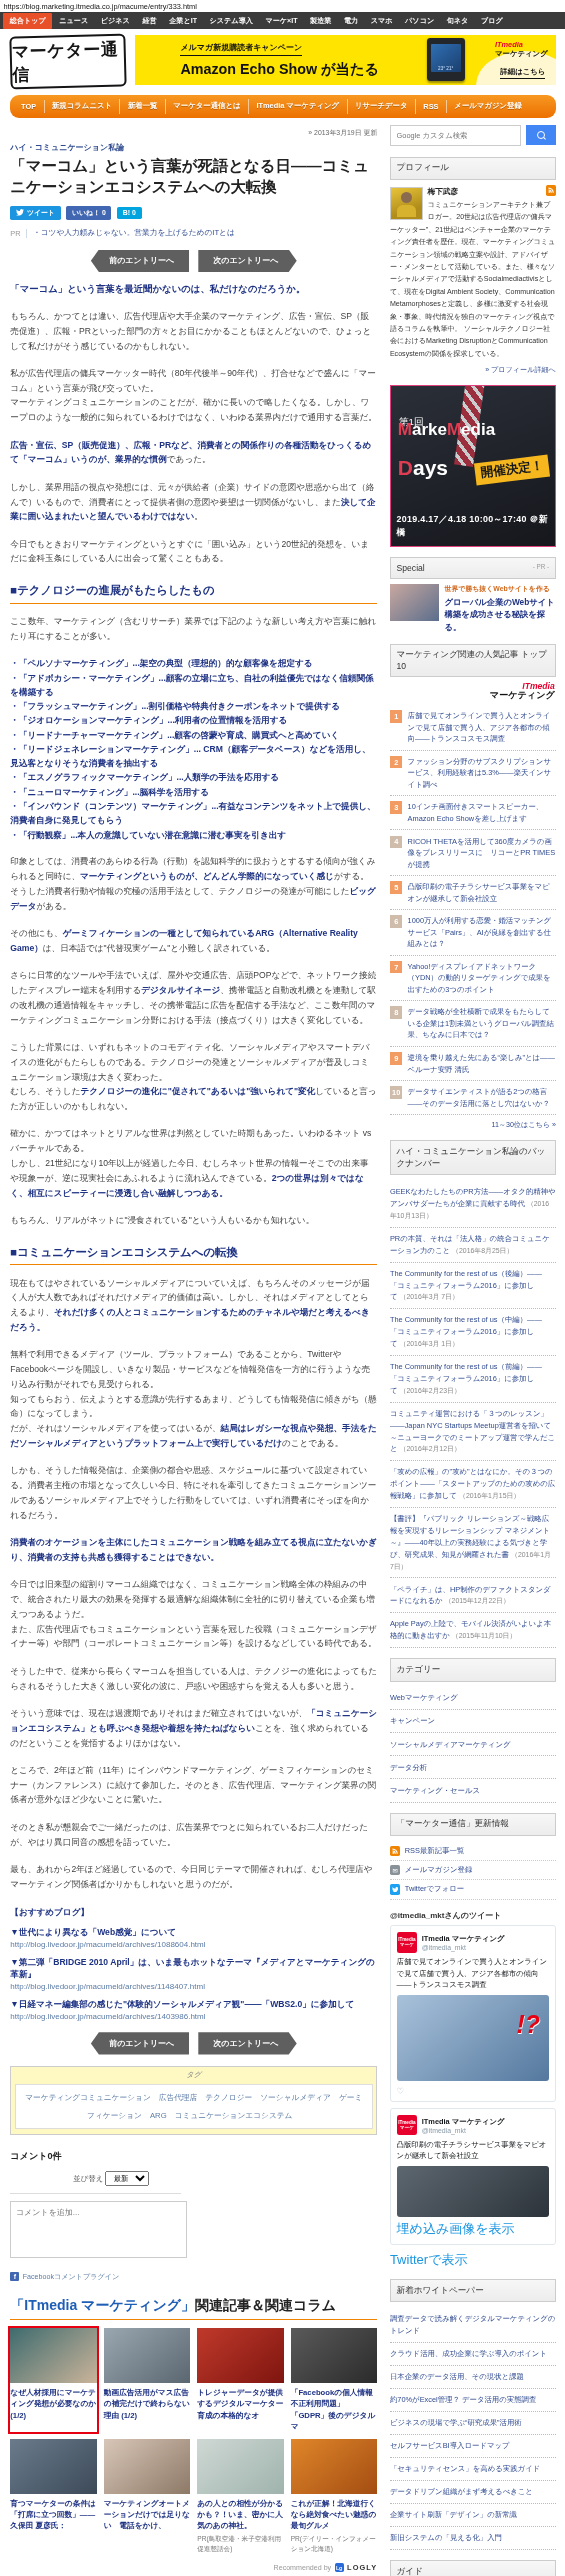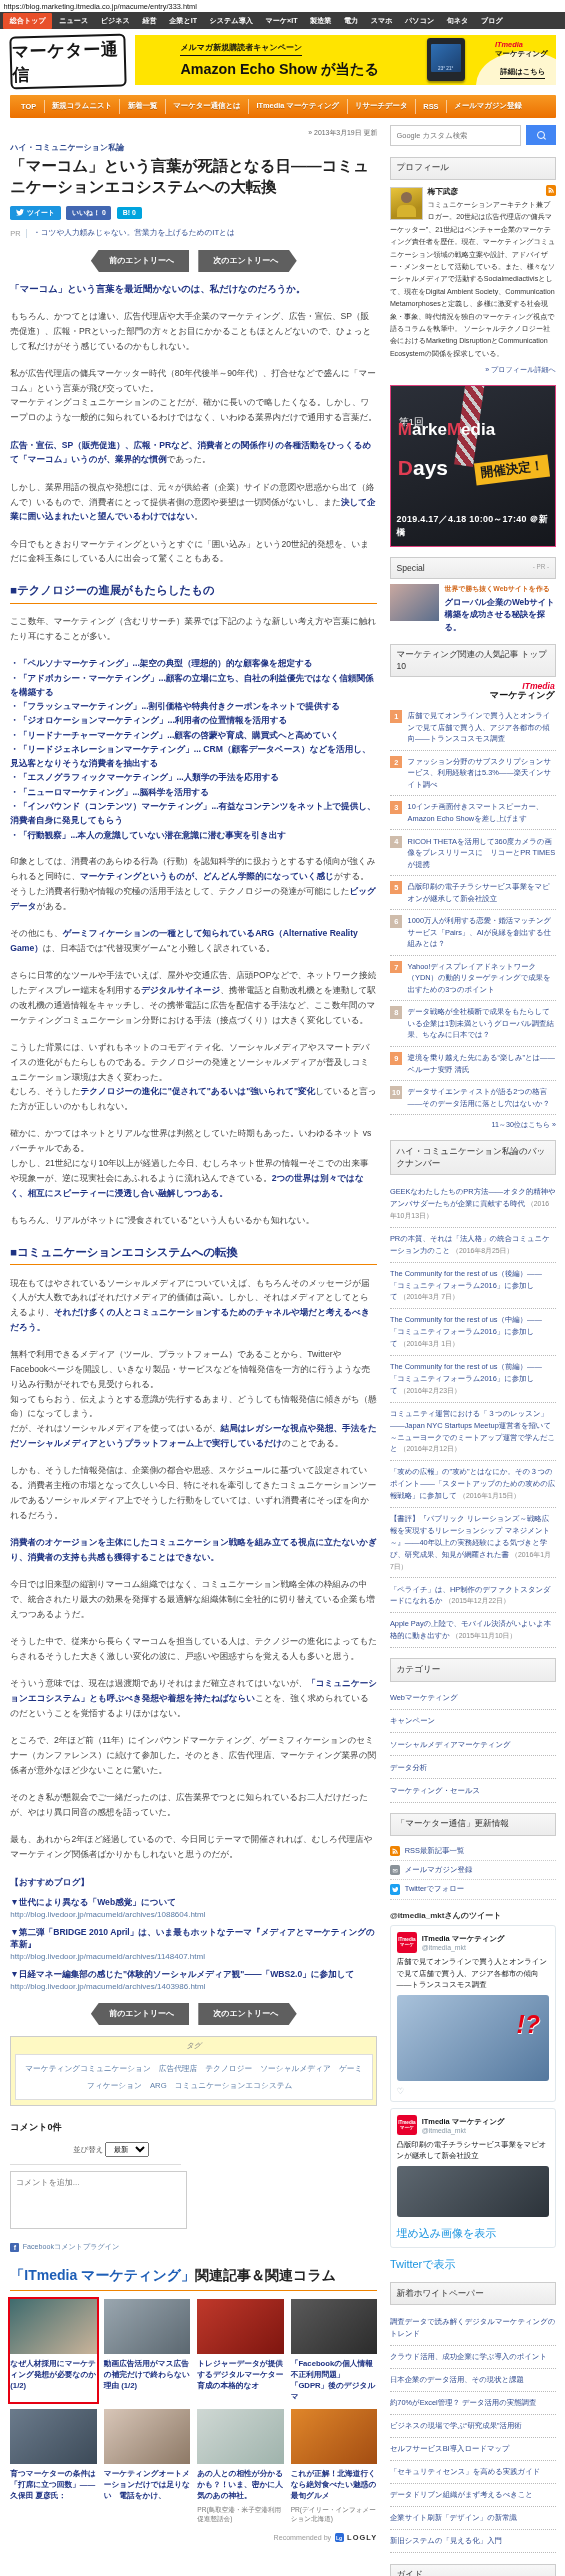--- a/index.html
+++ b/index.html
@@ -19,21 +19,21 @@
   .banner .bkick{position:absolute;left:45px;top:6.9px;font-size:8px;font-weight:bold;color:#111;border-bottom:1.1px solid #111;padding-bottom:1.7px;}
   .banner .bline{position:absolute;left:45px;top:25px;font-size:14.3px;font-weight:bold;color:#111;}
   .banner .tablet{position:absolute;right:91px;top:3.4px;width:38px;height:43px;background:#23272c;border-radius:3.4px;box-shadow:0 1.1px 2.3px rgba(0,0,0,.4);}
   .banner .tablet .scr{position:absolute;left:4px;top:5.1px;right:4px;bottom:9.1px;background:linear-gradient(140deg,#2f6fb4,#1b3f6e);border-radius:1.1px;color:#cfe4ff;font-size:4.6px;display:flex;align-items:flex-end;justify-content:center;padding-bottom:1.7px;}
   .banner .blob{position:absolute;right:-17px;top:16px;width:97px;height:69px;background:#fff7cf;border-radius:50%;}
   .banner .brand{position:absolute;right:8px;top:4.6px;text-align:left;line-height:1.05;}
   .banner .brand .b1{color:#e8002d;font-weight:900;font-size:7.4px;font-style:italic;}
   .banner .brand .b2{color:#111;font-weight:900;font-size:7.4px;}
   .banner .cta{position:absolute;right:10.3px;bottom:5.7px;font-size:7.4px;font-weight:bold;color:#111;border-bottom:1.1px solid #111;padding-bottom:1.1px;}
   
-  .onav{margin:4.6px 10.3px 0 10.3px;background:linear-gradient(#f79822,#ec7000);border-radius:1px;display:flex;align-items:center;height:23px;padding:0 3.4px;}
+  .onav{margin:4.6px 10.3px 0 10.3px;background:linear-gradient(#f79822,#ec7000);border-radius:9px;display:flex;align-items:center;height:23px;padding:0 3.4px;}
   .onav .oi{color:#fff;font-size:7.4px;font-weight:bold;padding:2.3px 7.4px;border-right:0.6px solid rgba(255,255,255,.55);cursor:pointer;white-space:nowrap;text-shadow:0 0.6px 0.6px rgba(0,0,0,.25);}
   .onav .oi:last-child{border-right:none;}
   
   .content{display:flex;padding:6.9px 10.3px 0 10.3px;gap:12.6px;align-items:flex-start;}
   .main{width:367px;flex:none;}
   .side{width:166px;flex:none;}
   .updated{text-align:right;font-size:6.9px;color:#666;padding-top:3.4px;}
   .crumb{font-size:8px;color:#2f4a8f;font-weight:bold;margin:3.4px 0 1.1px 0;display:inline-block;}
   h1.title{font-size:15.4px;line-height:1.35;color:#222;margin:2.3px 0 8px 0;font-weight:bold;}
   
@@ -135,21 +135,21 @@
   .tcard{border:0.6px solid #e1e8ed;border-radius:2.9px;padding:5.7px;margin-bottom:5.7px;}
   .tgrid{display:flex;gap:4.6px;align-items:center;margin-bottom:3.4px;}
   .tava{width:20.6px;height:20.6px;border-radius:2.3px;background:#e8002d;color:#fff;font-size:4.6px;font-weight:900;display:flex;align-items:center;justify-content:center;text-align:center;line-height:1.1;}
   .tname{font-size:7.4px;font-weight:bold;color:#14171a;}
   .thandle{font-size:6.9px;color:#8899a6;}
   .ttext{font-size:7.4px;color:#14171a;line-height:1.55;}
   .timg{margin-top:4.6px;height:86px;border-radius:2.9px;background:linear-gradient(140deg,#a9c2db,#54789e);position:relative;}
   .timg .qm{position:absolute;right:9.1px;top:15px;color:#e60012;font-weight:900;font-size:25px;font-style:italic;text-shadow:0.6px 0.6px 0 #fff;}
   .timg2{margin-top:4.6px;height:51px;border-radius:2.9px;background:linear-gradient(140deg,#5d6770,#2c333a);}
   .theart{color:#aab8c2;font-size:8.6px;margin-top:4.6px;}
-  .tview{display:block;font-size:11px;color:#1b95e0;margin:9px 0 0 0;}
+  .tview{display:block;font-size:13px;color:#1b95e0;margin:3px 0 0 0;}
 </style>
 </head>
 <body>
 
 <div class="page">
   <div class="urlbar">https://blog.marketing.itmedia.co.jp/macume/entry/333.html</div>
 
   <div class="gnav" id="gnav">
       <span class="gi active">総合トップ</span>
       <span class="gi">ニュース</span>
@@ -249,21 +249,21 @@
           <p class="body"><span>その他にも、</span><span class="bld">ゲーミフィケーションの一種として知られているARG（Alternative Reality Game）</span><span>は、日本語では"代替現実ゲーム"と小難しく訳されている。</span></p>
           <p class="body"><span>さらに日常的なツールや手法でいえば、屋外や交通広告、店頭POPなどで、ネットワーク接続したディスプレー端末を利用する</span><span class="bld">デジタルサイネージ</span><span>、携帯電話と自動改札機とを連動して駅の改札機の通過情報をキャッチし、その携帯電話に広告を配信する手法など、ここ数年間のマーケティングコミュニケーション分野における手法（接点づくり）は大きく変化している。</span></p>
           <p class="body"><span>こうした背景には、いずれもネットのコモディティ化、ソーシャルメディアやスマートデバイスの進化がもたらしものである。テクノロジーの発達とソーシャルメディアが普及しコミュニケーション環境は大きく変わった。</span><br><span>むしろ、そうした</span><span class="bld">テクノロジーの進化に"促されて"あるいは"強いられて"変化</span><span>していると言った方が正しいのかもしれない。</span></p>
           <p class="body"><span>確かに、かつてはネットとリアルな世界は判然としていた時期もあった。いわゆるネット vs バーチャルである。</span><br><span>しかし、21世紀になり10年以上が経過した今日、むしろネット世界の情報ーそこでの出来事や現象ーが、逆に現実社会にあふれるように流れ込んできている。</span><span class="bld">2つの世界は別々ではなく、相互にスピーティーに浸透し合い融解しつつある。</span></p>
           <p class="body"><span>もちろん、リアルがネットに"浸食されている"という人もいるかも知れない。</span></p>
           <div class="sech">■コミュニケーションエコシステムへの転換</div>
           <p class="body"><span>現在もてはやされているソーシャルメディアについていえば、もちろんそのメッセージが届く人が大人数であればそれだけメディア的価値は高い。しかし、それはメディアとしてとらえるより、</span><span class="bld">それだけ多くの人とコミュニケーションするためのチャネルや場だと考えるべきだろう。</span></p>
           <p class="body"><span>無料で利用できるメディア（ツール、プラットフォーム）であることから、TwitterやFacebookページを開設し、いきなり製品・サービスなどを情報発信を一方的に行うような売り込み行動がそれでも見受けられる。</span><br><span>知ってもらおう、伝えようとする意識が先行するあまり、どうしても情報発信に傾きがち（懸命）になってしまう。</span><br><span>だが、それはソーシャルメディアを使ってはいるが、</span><span class="bld">結局はレガシーな視点や発想、手法をただソーシャルメディアというプラットフォーム上で実行しているだけ</span><span>のことである。</span></p>
           <p class="body"><span>しかも、そうした情報発信は、企業側の都合や思惑、スケジュールに基づいて設定されている。消費者主権の市場となって久しい今日、特にそれを牽引してきたコミュニケーションツールであるソーシャルメディア上でそうした行動をしていては、いずれ消費者にそっぽを向かれるだろう。</span></p>
           <p class="body"><span class="bld">消費者のオケージョンを主体にしたコミュニケーション戦略を組み立てる視点に立たないかぎり、消費者の支持も共感も獲得することはできない。</span></p>
-          <p class="body"><span>今日では旧来型の縦割りマーコム組織ではなく、コミュニケーション戦略全体の枠組みの中で、統合されたり最大の効果を発揮する最適解な組織体制に全社的に切り替えている企業も増えつつあるようだ。</span><br></p>
+          <p class="body"><span>今日では旧来型の縦割りマーコム組織ではなく、コミュニケーション戦略全体の枠組みの中で、統合されたり最大の効果を発揮する最適解な組織体制に全社的に切り替えている企業も増えつつあるようだ。</span><br><span>また、広告代理店でもコミュニケーションという言葉を冠した役職（コミュニケーションデザイナー等）や部門（コーポレートコミュニケーション等）を設けるなどしている時代である。</span></p>
           <p class="body"><span>そうした中で、従来から長らくマーコムを担当している人は、テクノジーの進化によってもたらされるそうした大きく激しい変化の波に、戸惑いや困惑すらを覚える人も多いと思う。</span></p>
           <p class="body"><span>そういう意味では、現在は過渡期でありそれはまだ確立されてはいないが、</span><span class="bld">「コミュニケーションエコシステム」とも呼ぶべき発想や着想を持たねばならい</span><span>ことを、強く求められているのだということを覚悟するよりほかはない。</span></p>
           <p class="body"><span>ところで、2年ほど前（11年）にインバウンドマーケティング、ゲーミフィケーションのセミナー（カンファレンス）に続けて参加した。そのとき、広告代理店、マーケティング業界の関係者が意外なほど少ないことに驚いた。</span><br></p>
           <p class="body"><span>そのとき私が懇親会でご一緒だったのは、広告業界でつとに知られているお二人だけだったが、やはり異口同音の感想を語っていた。</span></p>
           <p class="body"><span>最も、あれから2年ほど経過しているので、今日同じテーマで開催されれば、むしろ代理店やマーケティング関係者ばかりかもしれないと思うのだが。</span></p>
           <div class="reco">
             <div class="rt">【おすすめブログ】</div>
             <a class="rl">▼世代により異なる「Web感覚」について</a>
             <a class="ru">http://blog.livedoor.jp/macumeld/archives/1088604.html</a>
             <a class="rl">▼第二弾「BRIDGE 2010 April」は、いま最もホットなテーマ『メディアとマーケティングの革新』</a>

